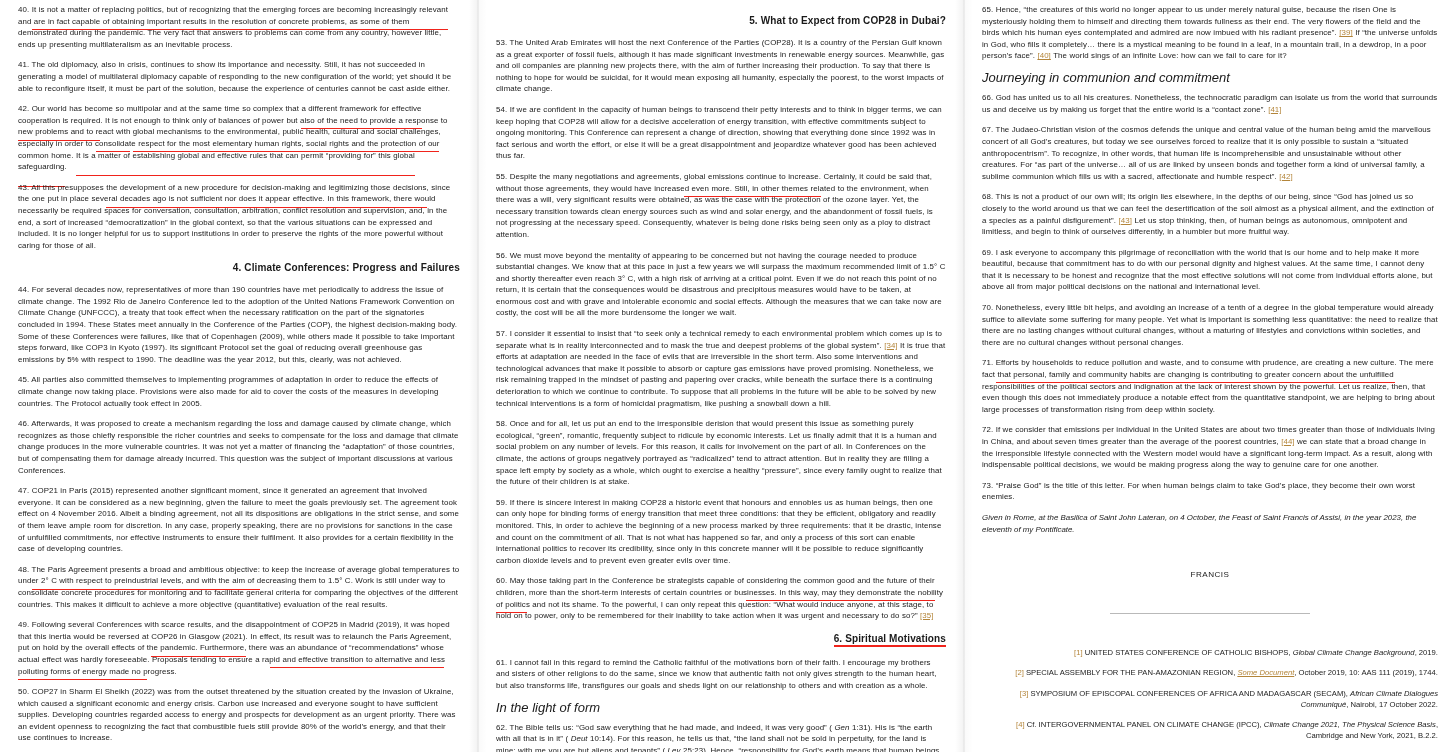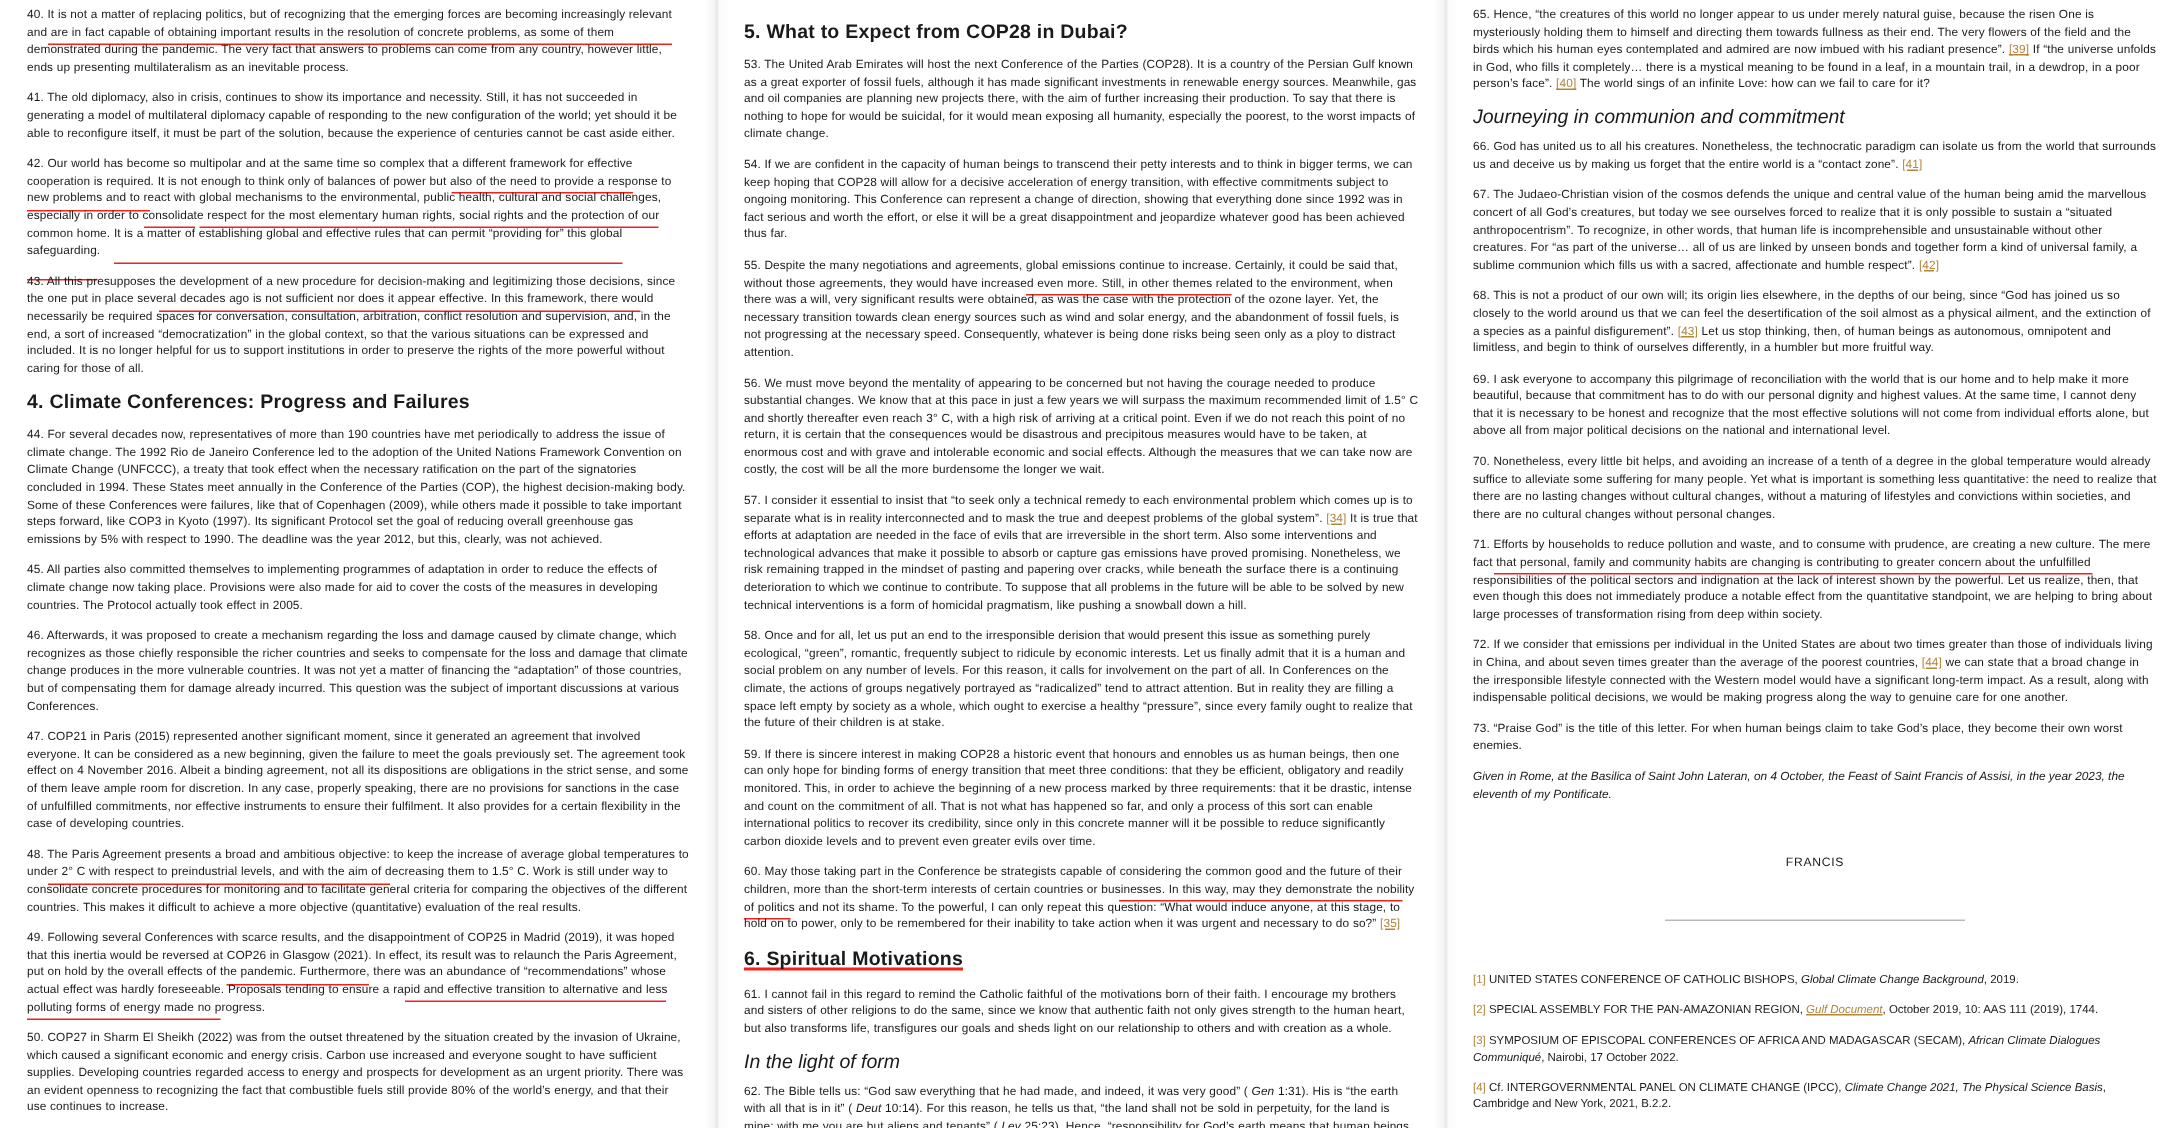--- a/index.html
+++ b/index.html
@@ -56,24 +56,24 @@
     font-size: 7.9px;
     line-height: 11.6px;
     text-align: left;
     letter-spacing: 0.01em;
     word-spacing: 0.02em;
   }
   p.para:last-child { margin-bottom: 0; }
 
   h2.section-heading {
     margin: 11px 0 10px 0;
-    font-size: 13px;
+    font-size: 10px;
     line-height: 11px;
     font-weight: bold;
-    text-align: left;
+    text-align: right;
     letter-spacing: 0.012em;
   }
   h2.section-heading .htext {
     display: inline-block;
     padding-bottom: 1px;
   }
   h2.section-heading.underlined .htext {
     border-bottom: 2.6px solid #f0231b;
     padding-bottom: 1px;
   }
@@ -118,20 +118,21 @@
   .divider {
     width: 200px;
     height: 0;
     border-top: 1px solid #b9b9b9;
     margin: 33px auto 0 auto;
   }
   p.note {
     margin: 0 0 9px 0;
     font-size: 7.65px;
     line-height: 11.2px;
+    text-align: right;
   }
   p.note:last-child { margin-bottom: 0; }
   .note-num {
     color: #b3853a;
   }
   .note-doclink {
     color: #b3853a;
     font-style: italic;
     text-decoration: underline;
     text-decoration-color: #b3853a;
@@ -185,19 +186,19 @@
       <p class="para"><span>68. This is not a product of our own will; its origin lies elsewhere, in the depths of our being, since “God has joined us so closely to the world around us that we can feel the desertification of the soil almost as a physical ailment, and the extinction of a species as a painful disfigurement”. </span><span class="fn">[43]</span><span> Let us stop thinking, then, of human beings as autonomous, omnipotent and limitless, and begin to think of ourselves differently, in a humbler but more fruitful way.</span></p>
       <p class="para"><span>69. I ask everyone to accompany this pilgrimage of reconciliation with the world that is our home and to help make it more beautiful, because that commitment has to do with our personal dignity and highest values. At the same time, I cannot deny that it is necessary to be honest and recognize that the most effective solutions will not come from individual efforts alone, but above all from major political decisions on the national and international level.</span></p>
       <p class="para"><span>70. Nonetheless, every little bit helps, and avoiding an increase of a tenth of a degree in the global temperature would already suffice to alleviate some suffering for many people. Yet what is important is something less quantitative: the need to realize that there are no lasting changes without cultural changes, without a maturing of lifestyles and convictions within societies, and there are no cultural changes without personal changes.</span></p>
       <p class="para"><span>71. </span><span class="u">Efforts by households to reduce pollution and waste, and to consume with prudence, are creating a new culture</span><span>. The mere fact that personal, family and community habits are changing is contributing to greater concern about the unfulfilled responsibilities of the political sectors and indignation at the lack of interest shown by the powerful. Let us realize, then, that even though this does not immediately produce a notable effect from the quantitative standpoint, we are helping to bring about large processes of transformation rising from deep within society.</span></p>
       <p class="para"><span>72. If we consider that emissions per individual in the United States are about two times greater than those of individuals living in China, and about seven times greater than the average of the poorest countries, </span><span class="fn">[44]</span><span> we can state that a broad change in the irresponsible lifestyle connected with the Western model would have a significant long-term impact. As a result, along with indispensable political decisions, we would be making progress along the way to genuine care for one another.</span></p>
       <p class="para"><span>73. “Praise God” is the title of this letter. For when human beings claim to take God’s place, they become their own worst enemies.</span></p>
       <p class="closing">Given in Rome, at the Basilica of Saint John Lateran, on 4 October, the Feast of Saint Francis of Assisi, in the year 2023, the eleventh of my Pontificate.</p>
       <p class="signature">FRANCIS</p>
       <div class="divider"></div>
       <p class="note" style="margin-top: 33px;"><span class="note-num">[1]</span><span> UNITED STATES CONFERENCE OF CATHOLIC BISHOPS, </span><span class="it">Global Climate Change Background</span><span>, 2019.</span></p>
-      <p class="note"><span class="note-num">[2]</span><span> SPECIAL ASSEMBLY FOR THE PAN-AMAZONIAN REGION, </span><span class="note-doclink">Gulf Document</span><span>, October 2019, 10: AAS 111 (2019), 1744.</span></p>
+      <p class="note"><span class="note-num">[2]</span><span> SPECIAL ASSEMBLY FOR THE PAN-AMAZONIAN REGION, </span><span class="note-doclink">Some Document</span><span>, October 2019, 10: AAS 111 (2019), 1744.</span></p>
       <p class="note"><span class="note-num">[3]</span><span> SYMPOSIUM OF EPISCOPAL CONFERENCES OF AFRICA AND MADAGASCAR (SECAM), </span><span class="it">African Climate Dialogues Communiqué</span><span>, Nairobi, 17 October 2022.</span></p>
       <p class="note"><span class="note-num">[4]</span><span> Cf. INTERGOVERNMENTAL PANEL ON CLIMATE CHANGE (IPCC), </span><span class="it">Climate Change 2021, The Physical Science Basis</span><span>, Cambridge and New York, 2021, B.2.2.</span></p>
       <p class="note"><span class="note-num">[5]</span><span> Cf. ID., </span><span class="it">Climate Change 2023, Synthesis Report, Summary for Policymakers</span><span>, B.3.2. For the 2023 Report, see https://www.ipcc.ch/report/ar6/syr/downloads/report/IPCC_AR6_SYR_SPM.pdf.</span></p>
     </div>
 
 </div>
 
 </body></html>

